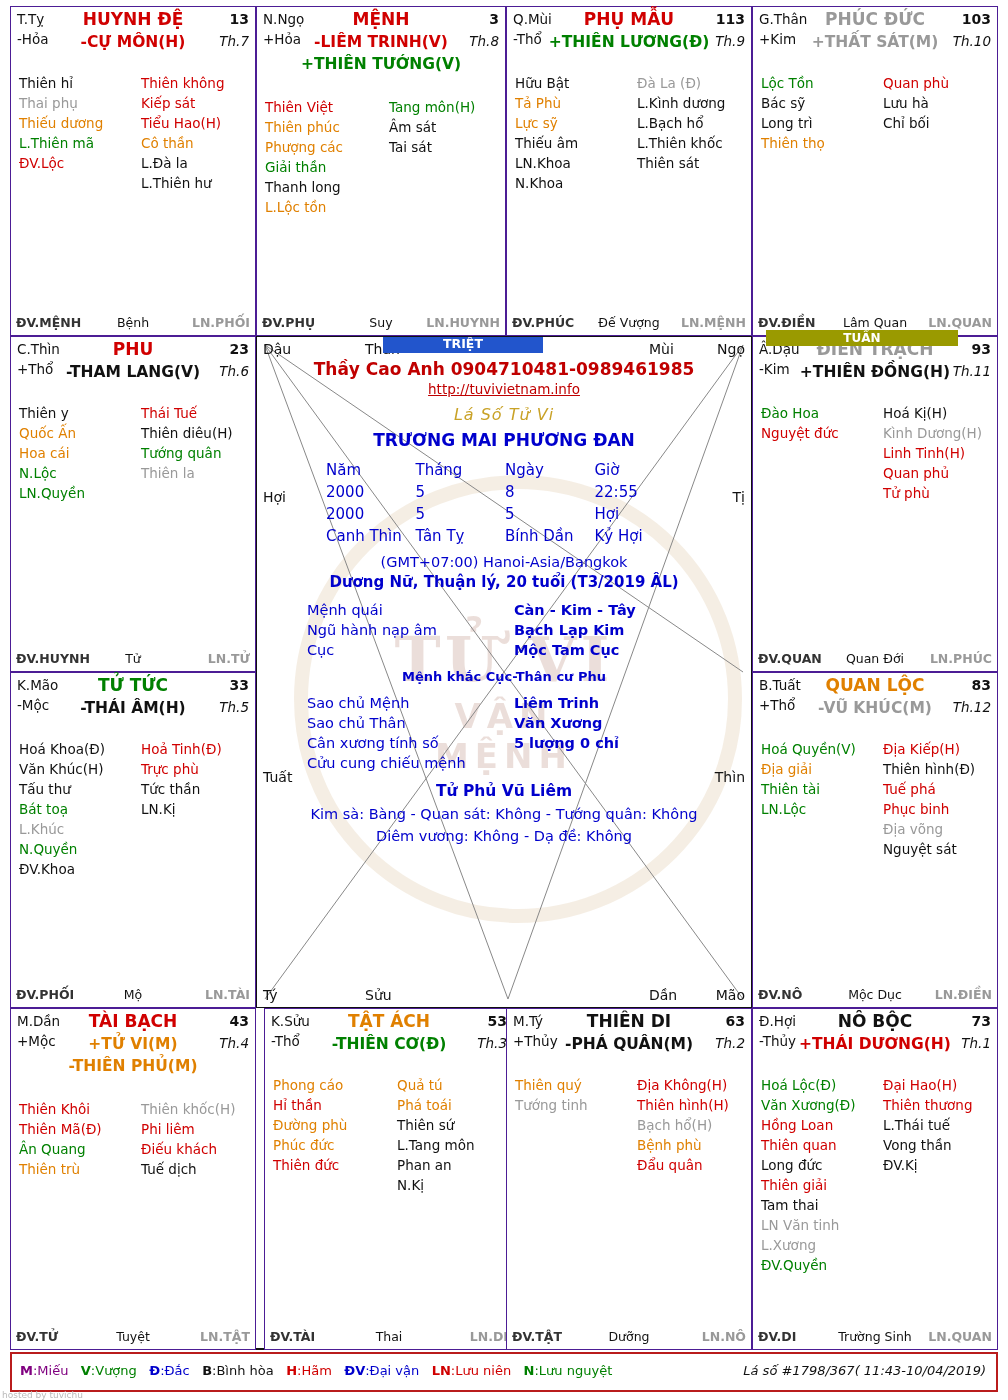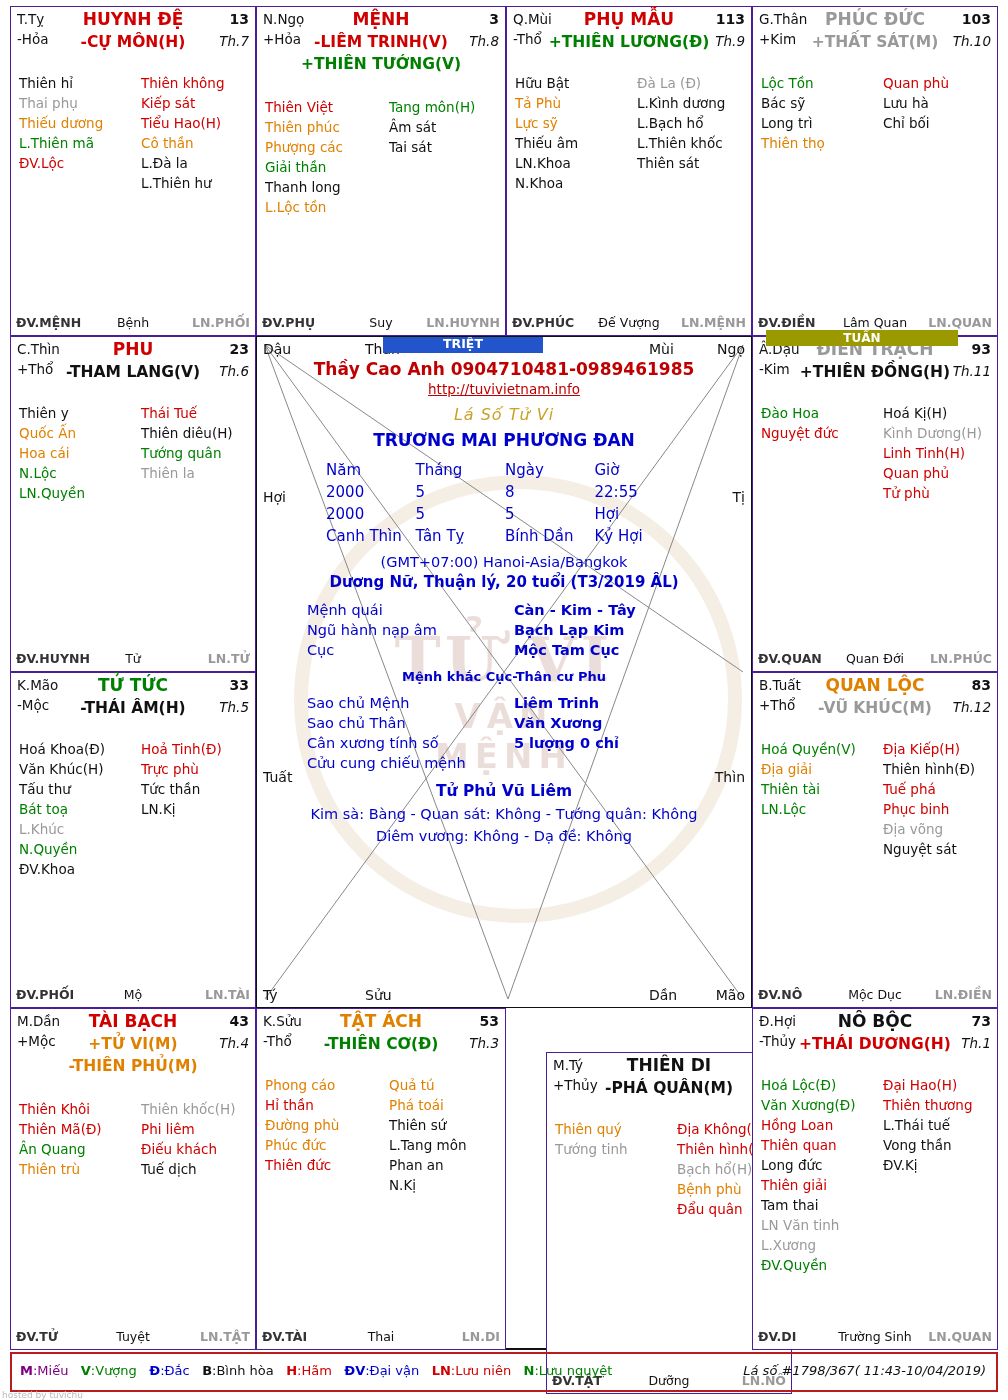--- a/index.html
+++ b/index.html
@@ -335,21 +335,21 @@
           <div class="st red">Điếu khách</div>
           <div class="st black">Tuế dịch</div>
         </div>
       </div>
       <div class="foot">
         <span class="a dark">ĐV.TỬ</span>
         <span class="b">Tuyệt</span>
         <span class="c">LN.TẬT</span>
       </div>
     </div>
-    <div class="cell" style="left: 256px; top: 1008px; width: 250px; height: 342px;">
+    <div class="cell" style="left: 264px; top: 1008px; width: 250px; height: 342px;">
       <div class="hdr">
         <div class="hd-l">K.Sửu</div>
         <div class="hd-l2">-Thổ</div>
         <div class="hd-num">53</div>
         <div class="hd-th">Th.3</div>
         <div class="cung orange">TẬT ÁCH</div>
         <div class="chinh green">-THIÊN CƠ(Đ)</div>
       </div>
       <div class="stars">
         <div class="col">
@@ -367,21 +367,21 @@
           <div class="st black">Phan an</div>
           <div class="st black">N.Kị</div>
         </div>
       </div>
       <div class="foot">
         <span class="a dark">ĐV.TÀI</span>
         <span class="b">Thai</span>
         <span class="c">LN.DI</span>
       </div>
     </div>
-    <div class="cell" style="left: 506px; top: 1052px; width: 246px; height: 342px; margin-left: 40px;">
+    <div class="cell" style="left: 506px; top: 1008px; width: 246px; height: 342px;">
       <div class="hdr">
         <div class="hd-l">M.Tý</div>
         <div class="hd-l2">+Thủy</div>
         <div class="hd-num">63</div>
         <div class="hd-th">Th.2</div>
         <div class="cung black">THIÊN DI</div>
         <div class="chinh black">-PHÁ QUÂN(M)</div>
       </div>
       <div class="stars">
         <div class="col">

